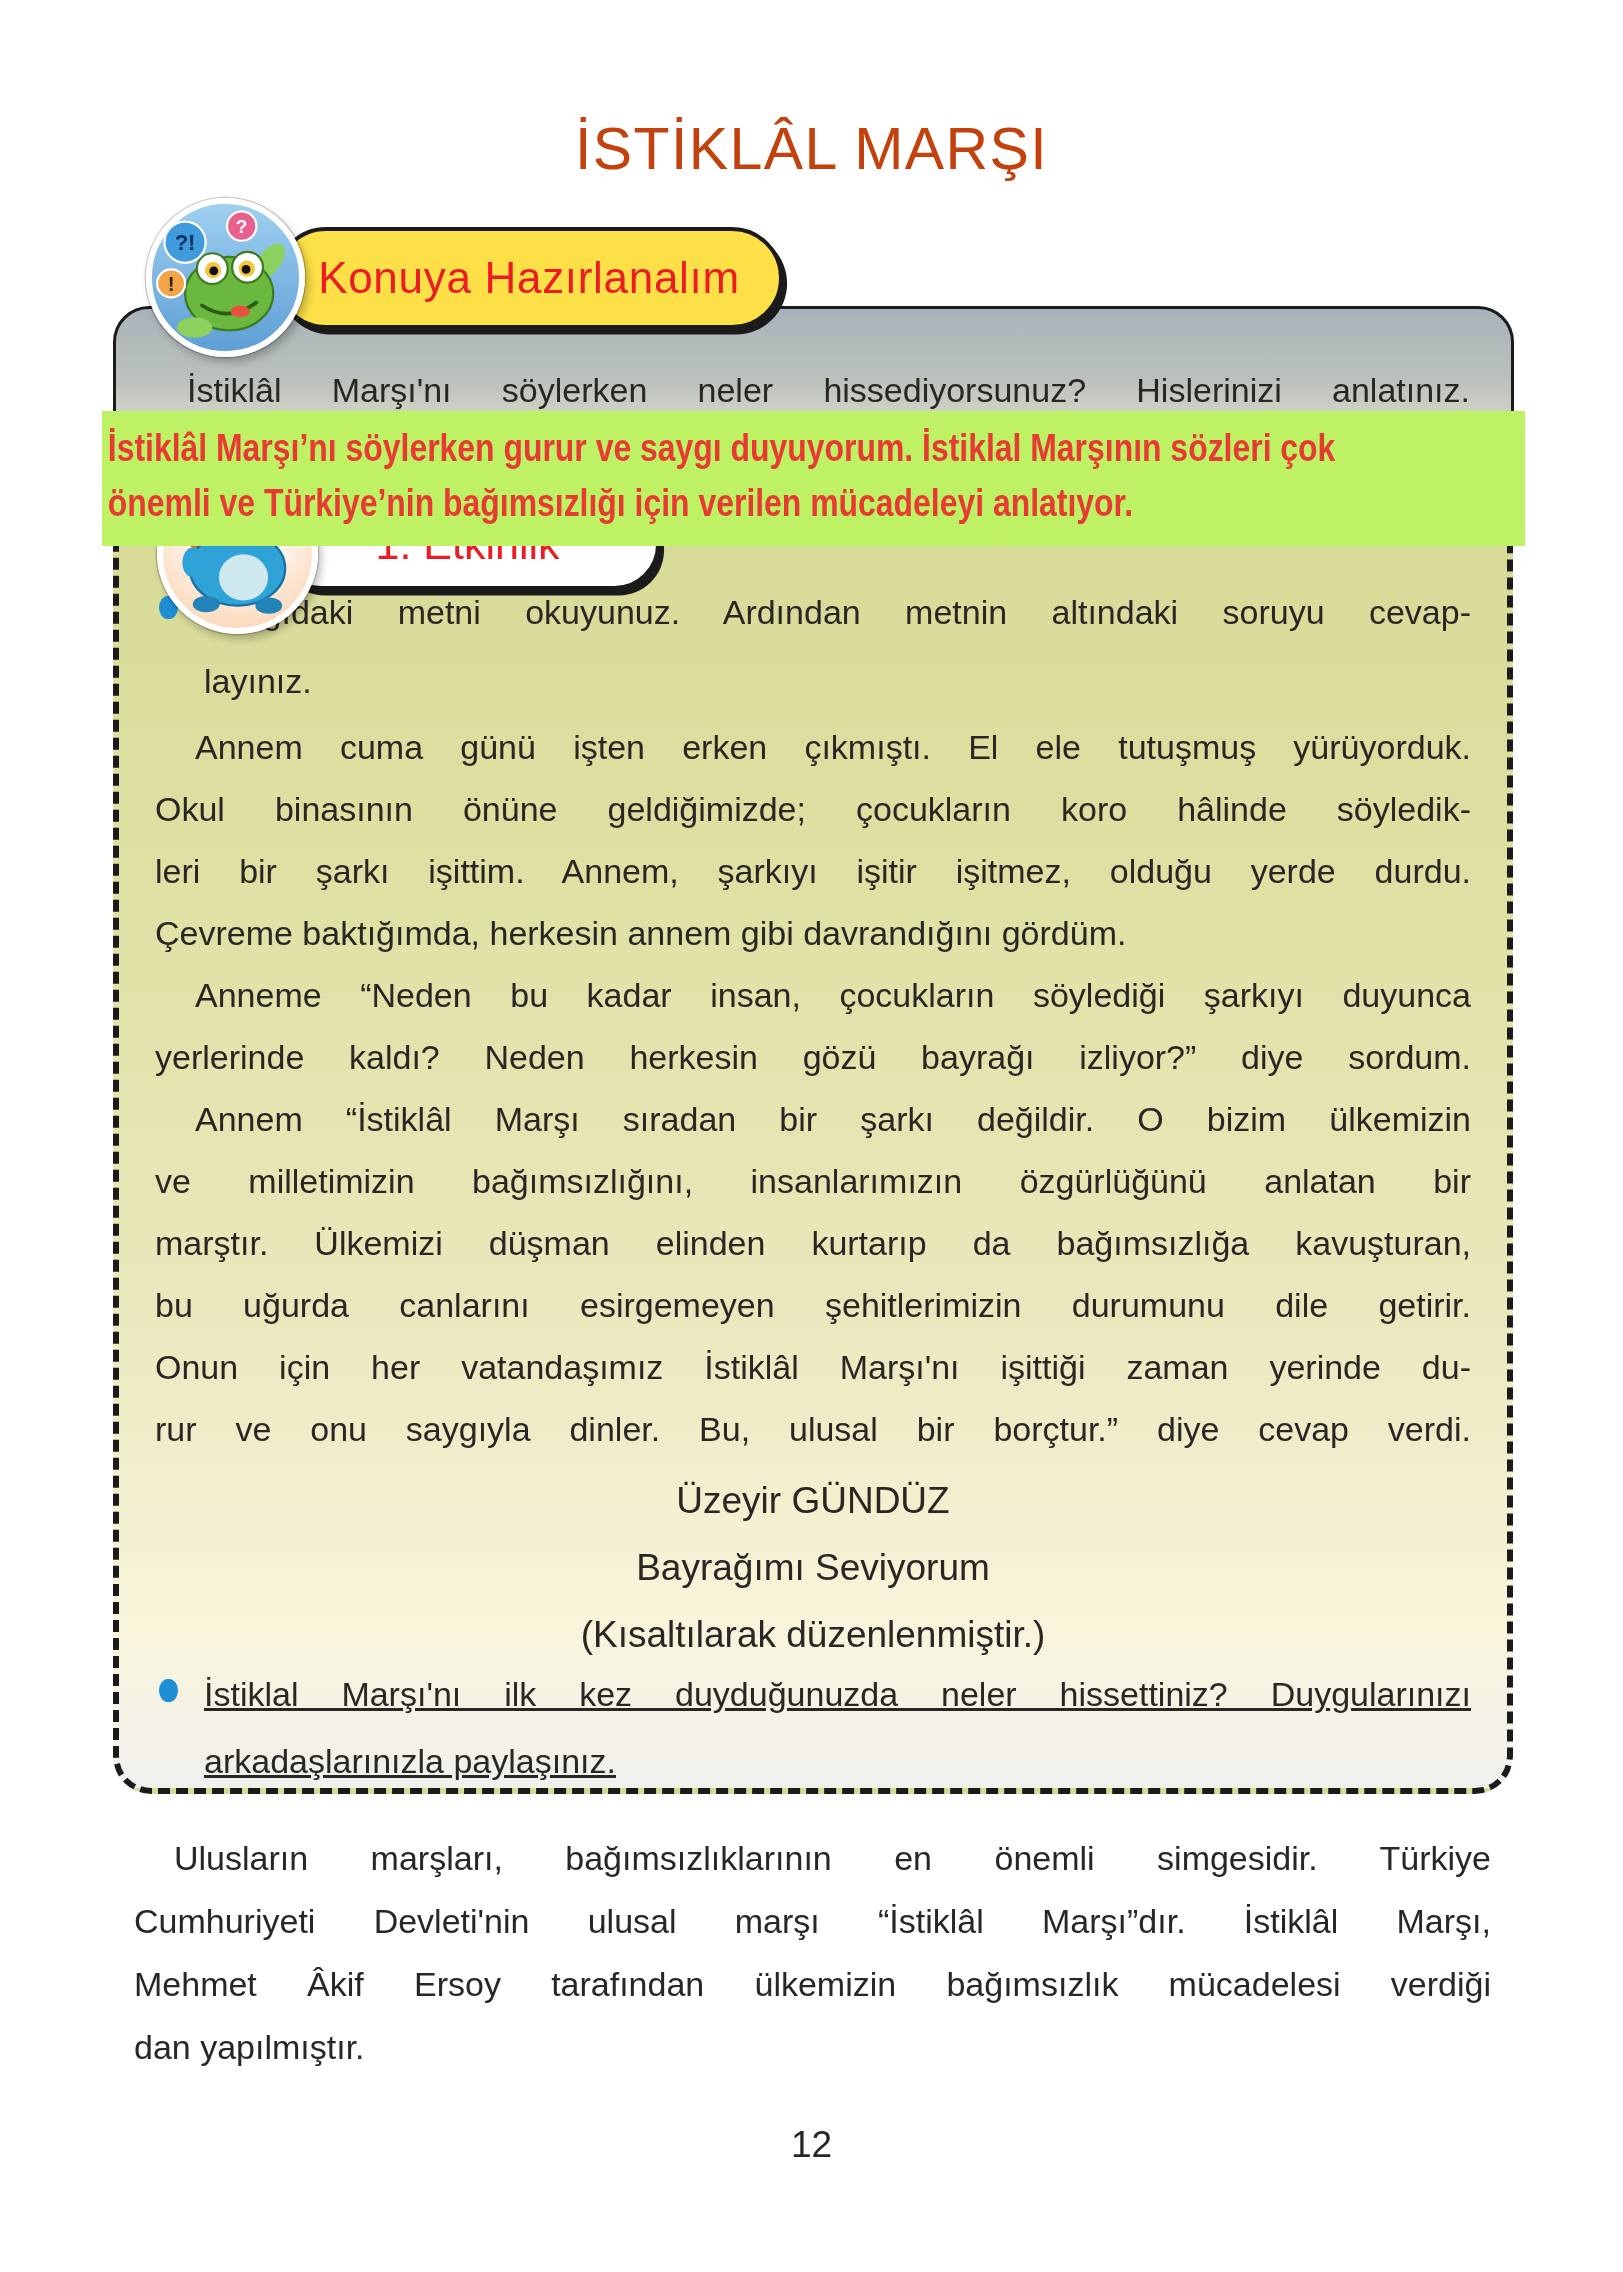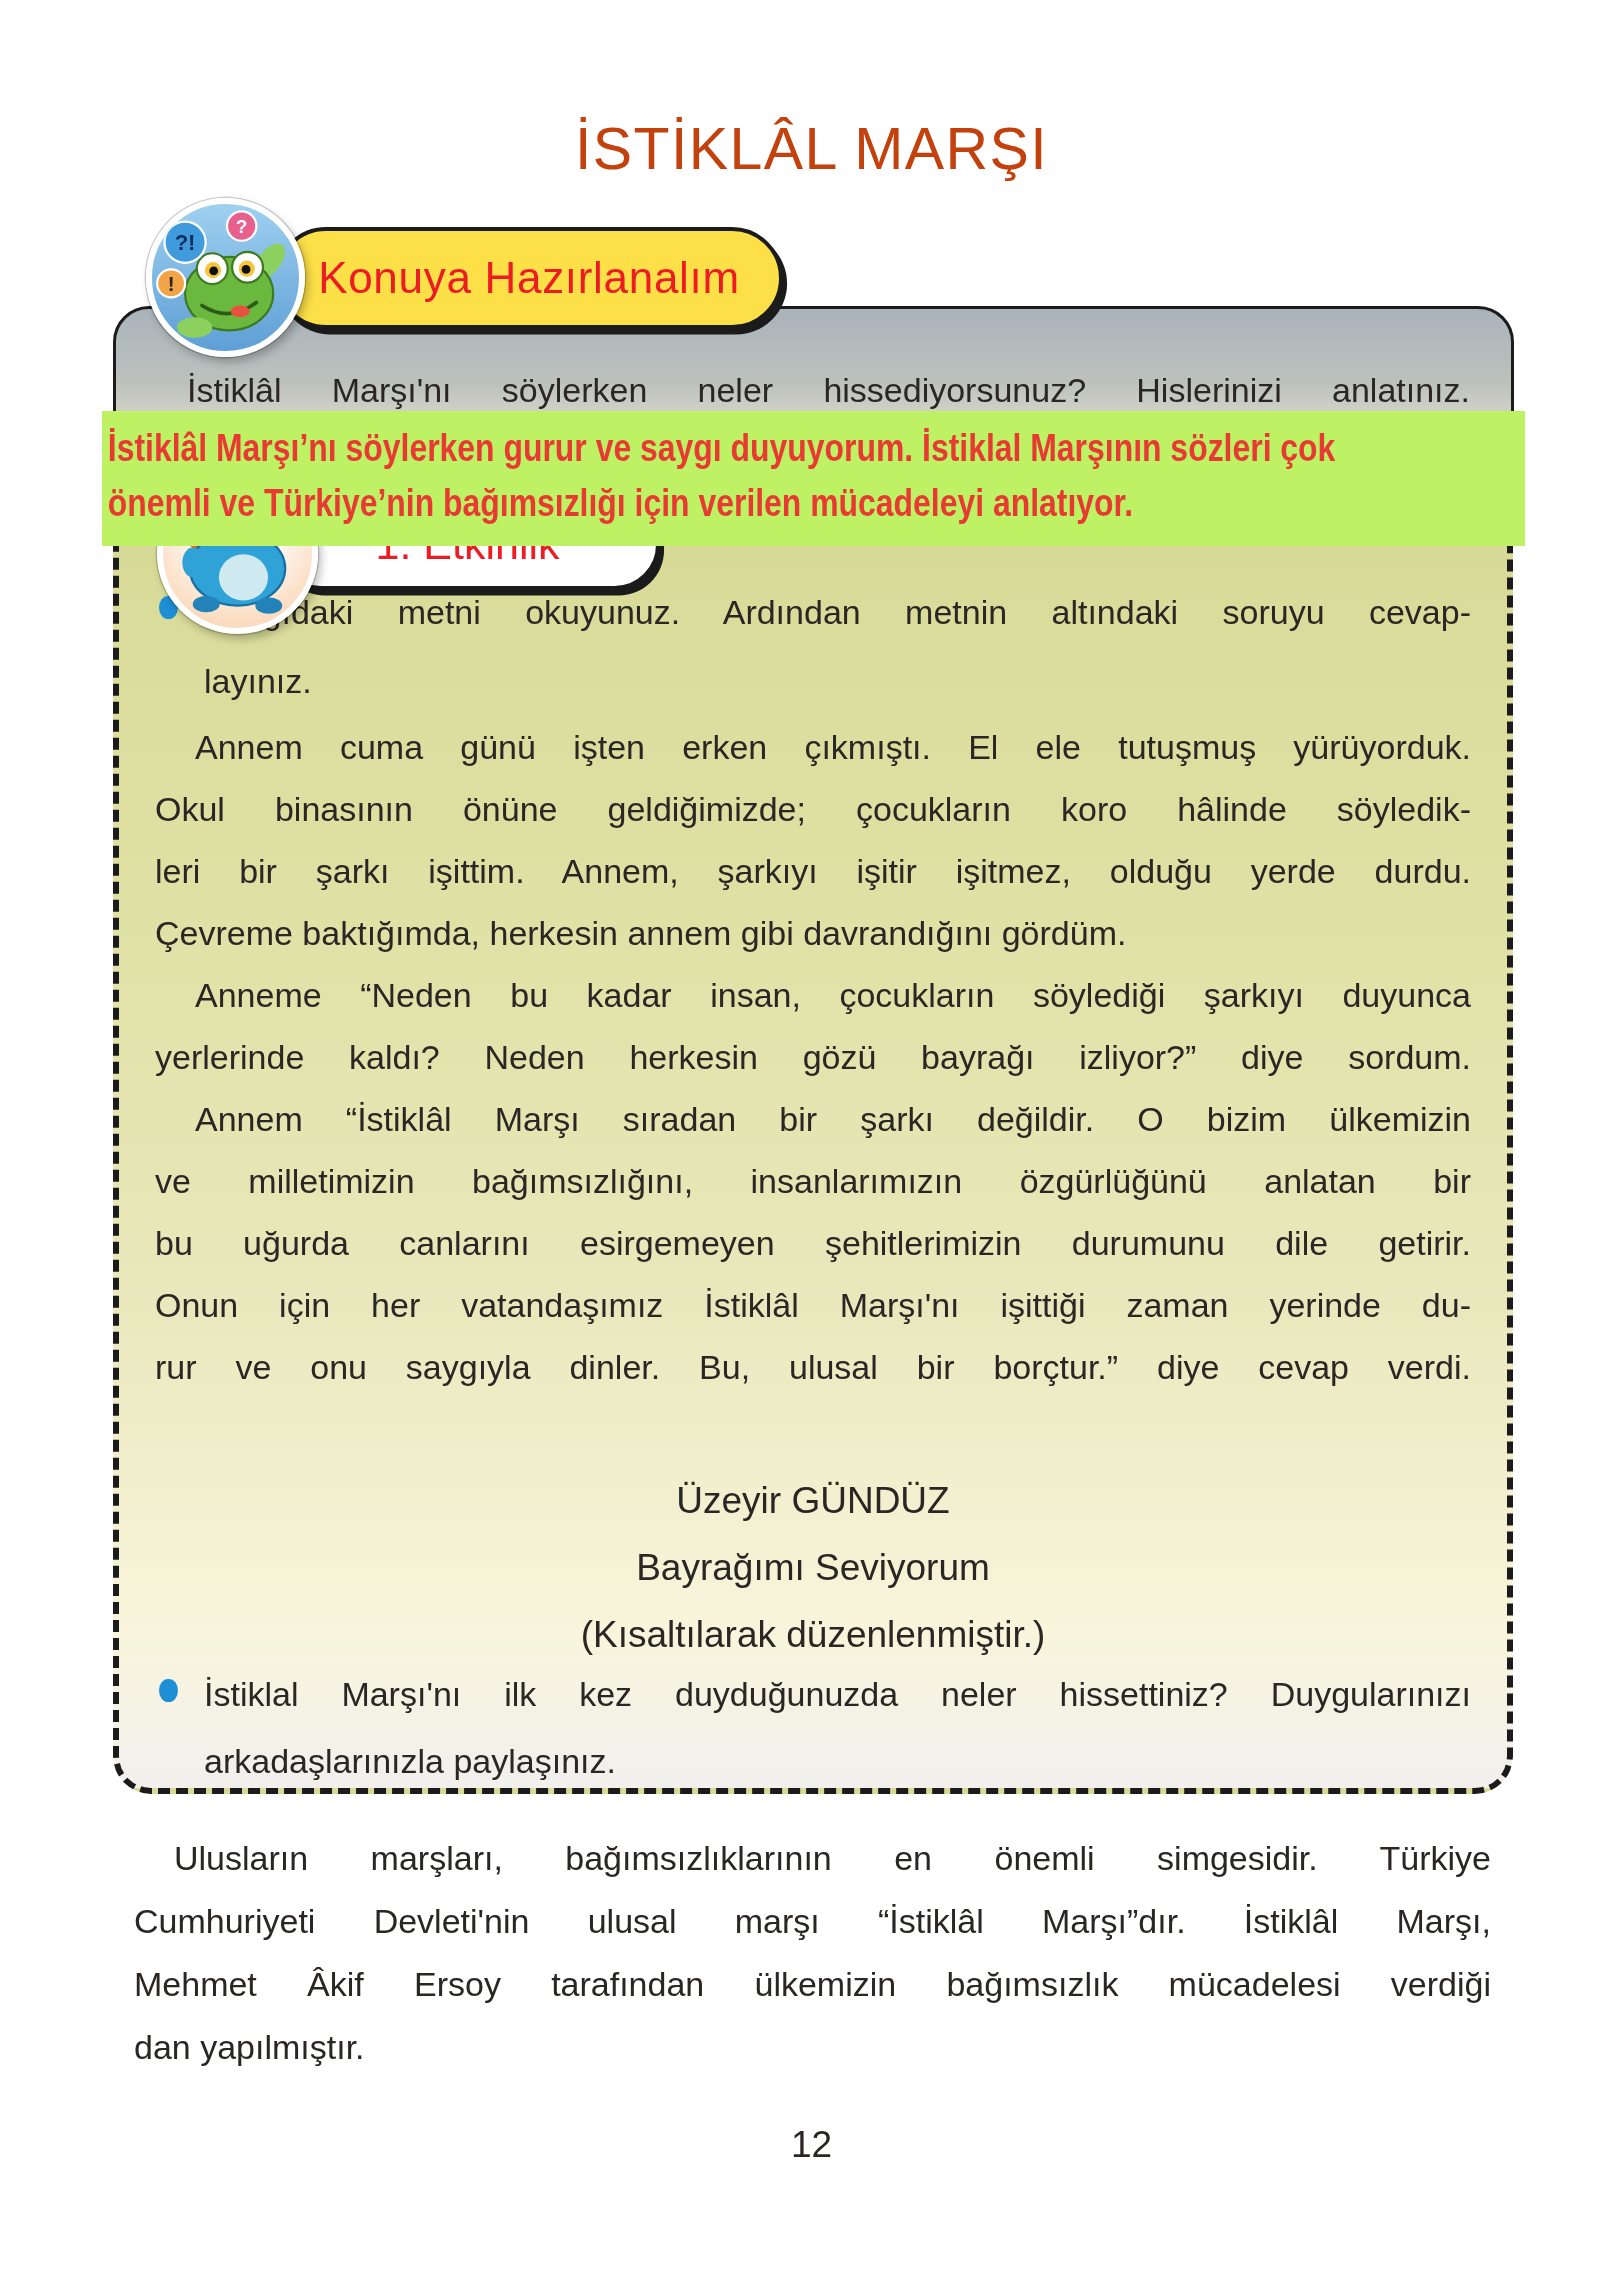--- a/index.html
+++ b/index.html
@@ -75,21 +75,21 @@
   .bline{position:relative;padding-left:49px;}
   .dot{
     position:absolute;left:4.1px;top:18px;width:18.5px;height:23.4px;border-radius:50%;
     background:#1e8fd5;
   }
   #instruction-block{left:155px;top:578px;width:1316px;}
   #instruction-block .line{line-height:69px;height:69px;}
   #story-block{left:155px;top:716px;width:1316px;}
   #attribution-block{left:155px;top:1467px;width:1316px;text-align:center;}
   #attribution-block .attr-line{font-size:37px;line-height:67px;height:67px;color:#2a2624;}
-  #question2-block{left:155px;top:1661px;width:1316px;}
+  #question2-block{left:155px;top:1661px;width:1316px;text-decoration:underline;}
   #question2-block .line{line-height:67px;height:67px;}
   
   #footer-block{left:134px;top:1827px;width:1357px;z-index:2;}
   #footer-block .line{line-height:63px;height:63px;}
   #page-number{
     position:absolute;left:0;top:2124px;width:100%;text-align:center;
     font-size:37px;font-weight:300;color:#2a2624;
   }
 </style>
 </head>
@@ -161,20 +161,21 @@
 
   <div id="story-block" class="textblock">
     <div class="line ind">Annem cuma günü işten erken çıkmıştı. El ele tutuşmuş yürüyorduk.</div>
     <div class="line">Okul binasının önüne geldiğimizde; çocukların koro hâlinde söyledik-</div>
     <div class="line">leri bir şarkı işittim. Annem, şarkıyı işitir işitmez, olduğu yerde durdu.</div>
     <div class="line left">Çevreme baktığımda, herkesin annem gibi davrandığını gördüm.</div>
     <div class="line ind">Anneme “Neden bu kadar insan, çocukların söylediği şarkıyı duyunca</div>
     <div class="line">yerlerinde kaldı? Neden herkesin gözü bayrağı izliyor?” diye sordum.</div>
     <div class="line ind">Annem “İstiklâl Marşı sıradan bir şarkı değildir. O bizim ülkemizin</div>
     <div class="line">ve milletimizin bağımsızlığını, insanlarımızın özgürlüğünü anlatan bir</div>
+    <div class="line">marştır. Ülkemizi düşman elinden kurtarıp da bağımsızlığa kavuşturan,</div>
     <div class="line">bu uğurda canlarını esirgemeyen şehitlerimizin durumunu dile getirir.</div>
     <div class="line">Onun için her vatandaşımız İstiklâl Marşı'nı işittiği zaman yerinde du-</div>
     <div class="line">rur ve onu saygıyla dinler. Bu, ulusal bir borçtur.” diye cevap verdi.</div>
   </div>
 
   <div id="attribution-block" class="textblock">
     <div class="attr-line">Üzeyir GÜNDÜZ</div>
     <div class="attr-line">Bayrağımı Seviyorum</div>
     <div class="attr-line">(Kısaltılarak düzenlenmiştir.)</div>
   </div>

